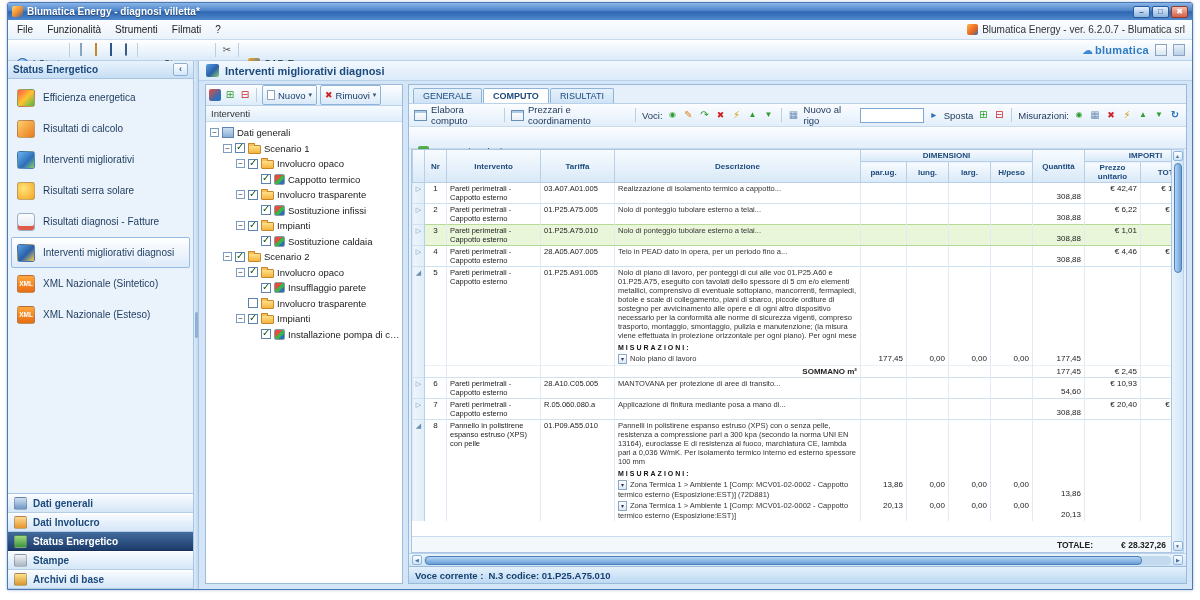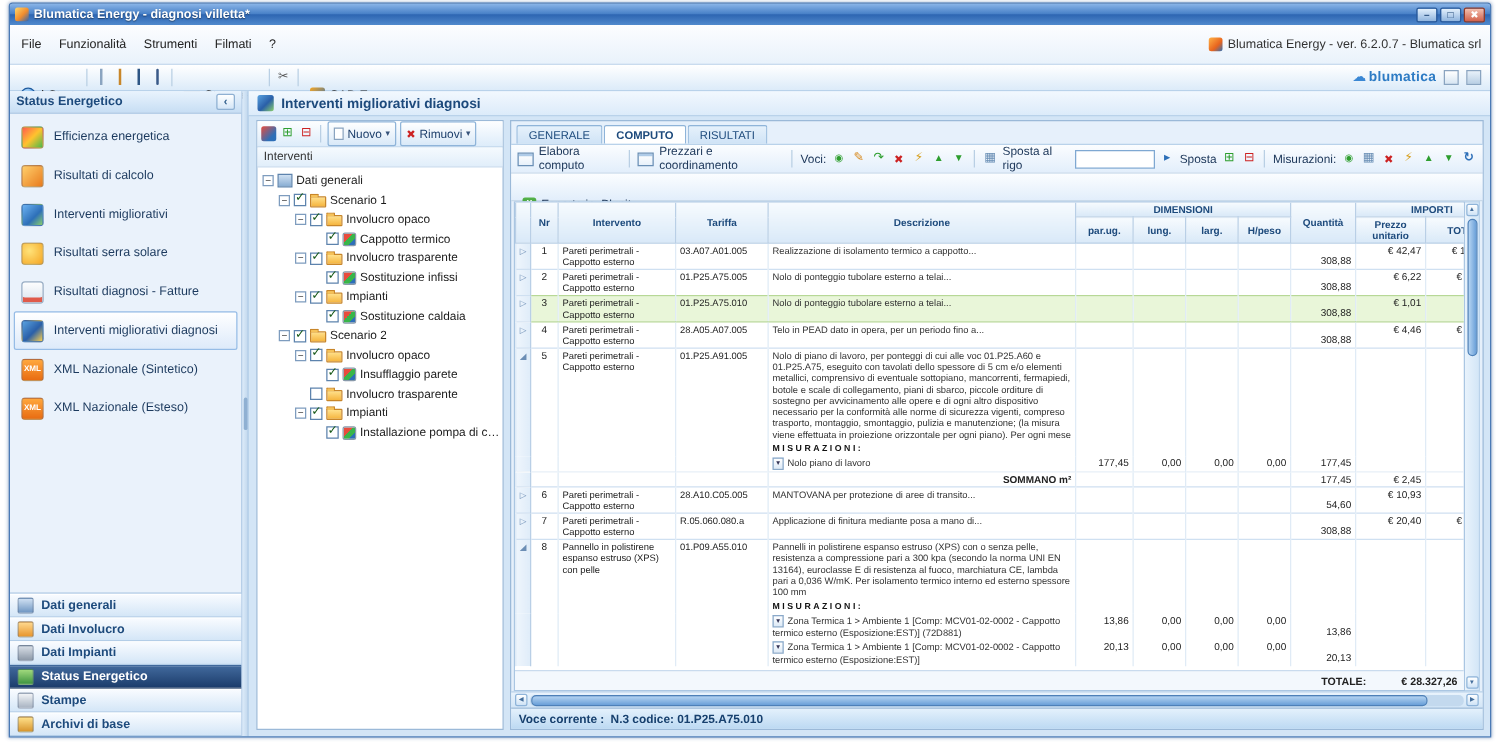--- a/index.html
+++ b/index.html
@@ -15,21 +15,21 @@
     color:#fff;font-size:10px;font-weight:bold;text-shadow:0 1px 1px rgba(0,0,0,.45);}
   .app-ic{width:11px;height:11px;border-radius:2px;flex:none;
     background:linear-gradient(135deg,#ffd86b,#f08c2e 55%,#2e66b2);}
   .winbtns{margin-left:auto;display:flex;gap:2px;}
   .wbtn{width:17px;height:12px;border:1px solid #2a5a9a;border-radius:2px;
     background:linear-gradient(#e3f0fc,#8fb4de);color:#1d4474;font-size:8px;line-height:10px;
     text-align:center;font-weight:bold;text-shadow:none;}
   .wbtn.close{background:linear-gradient(#f3c0b0,#d2604a);color:#fff;border-color:#943a26;}
 
   
-  .menubar{height:32px;flex:none;display:flex;align-items:center;
+  .menubar{height:20px;flex:none;display:flex;align-items:center;
     background:linear-gradient(#fcfdff,#e9f2fb);border-bottom:1px solid #c9dbee;
     font-size:10px;color:#222;padding:0 2px;}
   .menu-item{padding:1px 7px;cursor:default;}
   .menu-right{margin-left:auto;display:flex;align-items:center;gap:4px;padding-right:5px;color:#333;}
   .ic-home{width:11px;height:11px;border-radius:2px;flex:none;
     background:linear-gradient(135deg,#ffb347,#e8641e 60%,#2d6fb8);}
 
   
   .toolbar{height:21px;flex:none;display:flex;align-items:center;gap:3px;
     background:linear-gradient(#ffffff,#dcebf9);border-bottom:1px solid #b9d2ea;
@@ -313,24 +313,20 @@
           </div>
         <div class="stack" id="stack">
             <div class="stack-item">
               <span class="stk-ic ic-dati"></span>
               <span>Dati generali</span>
             </div>
             <div class="stack-item">
               <span class="stk-ic ic-involucro"></span>
               <span>Dati Involucro</span>
             </div>
-            <div class="stack-item">
-              <span class="stk-ic ic-impianti"></span>
-              <span>Dati Impianti</span>
-            </div>
             <div class="stack-item active">
               <span class="stk-ic ic-status"></span>
               <span>Status Energetico</span>
             </div>
             <div class="stack-item">
               <span class="stk-ic ic-printsm"></span>
               <span>Stampe</span>
             </div>
             <div class="stack-item">
               <span class="stk-ic ic-archivi"></span>
@@ -475,21 +471,21 @@
                   <span class="gic gic-pin">◉</span>
                   <span class="gic gic-pencil">✎</span>
                   <span class="gic gic-redo">↷</span>
                   <span class="gic gic-delete">✖</span>
                   <span class="gic gic-lightning">⚡</span>
                   <span class="gic gic-up">▲</span>
                   <span class="gic gic-down">▼</span>
                 </span>
               <span class="tsep"></span>
               <span class="gic gic-grid">▦</span>
-              <span>Sposta al rigo</span>
+              <span>Nuovo al rigo</span>
               <input class="rigo-input" value="" style="">
               <span class="gic gic-go">▸</span>
               <span>Sposta</span>
               <span class="icgrp" id="sposta-icons">
                   <span class="gic gic-insert">⊞</span>
                   <span class="gic gic-remove">⊟</span>
                 </span>
               <span class="tsep"></span>
               <span>Misurazioni:</span>
               <span class="icgrp" id="mis-icons">

